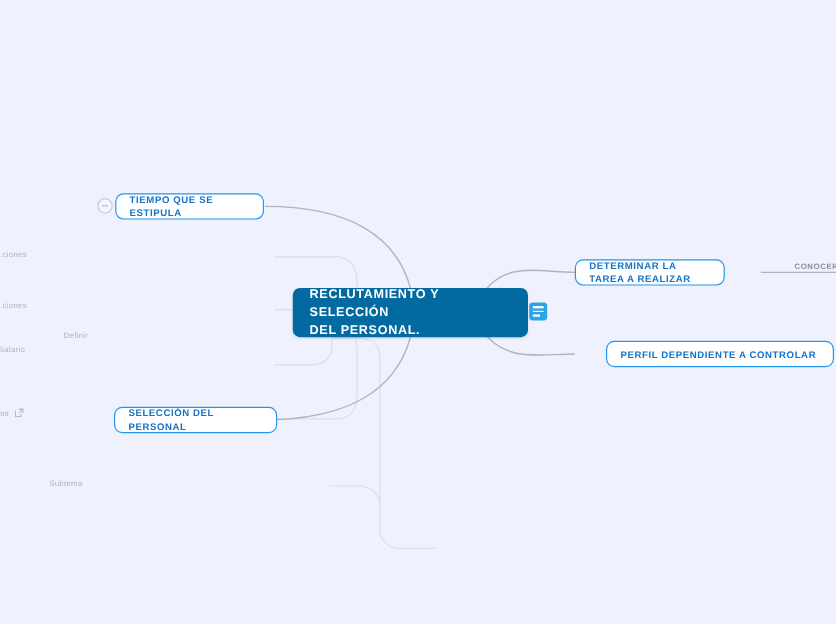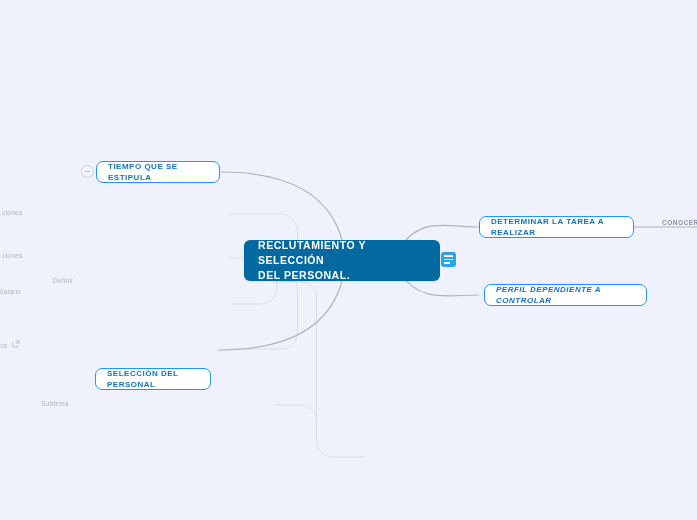--- a/index.html
+++ b/index.html
@@ -190,27 +190,27 @@
   </div>
 
   <div class="collapse-toggle" style="left:81px; top:165px;">
     <span class="bar"></span>
   </div>
 
   <div class="node topic" style="left:96px; top:161px; width:124px; height:22px;">
     <span>TIEMPO QUE SE ESTIPULA</span>
   </div>
 
-  <div class="node topic" style="left:95px; top:339px; width:116px; height:22px;margin-top:29px;">
+  <div class="node topic" style="left:95px; top:339px; width:136px; height:22px;">
     <span>SELECCIÓN DEL PERSONAL</span>
   </div>
 
-  <div class="node topic" style="left:479px; top:216px; width:155px; height:22px;">
+  <div class="node topic" style="left:479px; top:216px; width:125px; height:22px;">
     <span>DETERMINAR LA TAREA A REALIZAR</span>
   </div>
 
-  <div class="node topic" style="left:484px; top:284px; width:163px; height:22px;font-style:italic;">
+  <div class="node topic" style="left:505px; top:284px; width:190px; height:22px;">
     <span>PERFIL DEPENDIENTE A CONTROLAR</span>
   </div>
 
   <div class="edge-label" style="left:662px; top:219px;">CONOCER</div>
 
 </div>
 
 </body></html>

